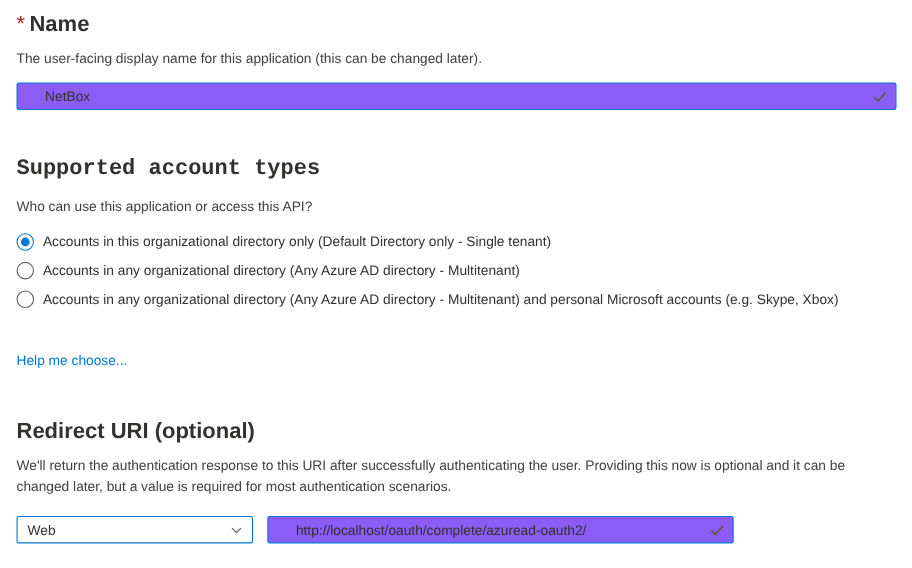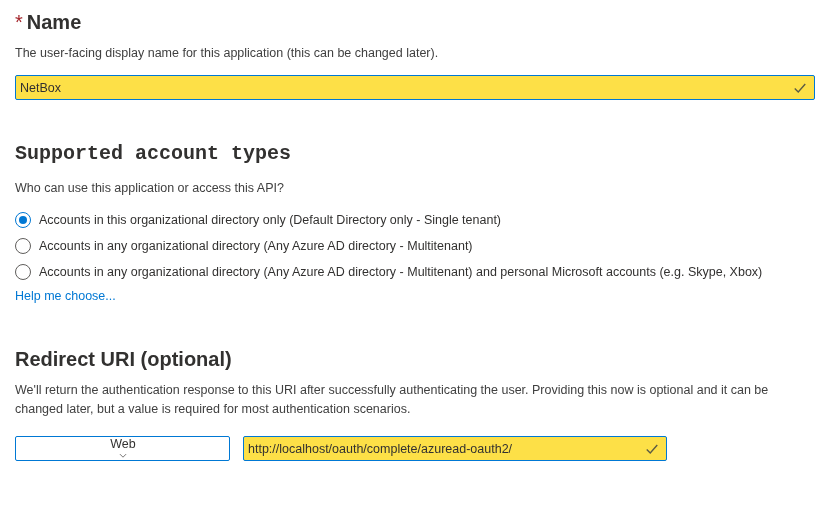--- a/index.html
+++ b/index.html
@@ -40,26 +40,26 @@
   .input-wrap {
     position: relative;
     margin-top: 13px;
     height: 25px;
   }
   .text-input {
     width: 100%;
     height: 25px;
     border: 1px solid #0078d4;
     border-radius: 2px;
-    padding: 0 30px 0 4px;
+    padding: 0 30px 0 25px;
     font-size: 12.5px;
     font-family: "Liberation Sans", "DejaVu Sans", sans-serif;
     color: #323130;
     outline: none;
-    background: #fde047;
+    background: #8b5cf6;
   }
   .check-icon {
     position: absolute;
     right: 8px;
     top: 50%;
     transform: translateY(-50%);
     width: 14px;
     height: 14px;
     pointer-events: none;
   }
@@ -97,21 +97,21 @@
     height: 8px;
     border-radius: 50%;
     background: #0078d4;
   }
   .radio-label {
     font-size: 12.5px;
     color: #323130;
   }
   .help-link {
     display: inline-block;
-    margin-top: 4px;
+    margin-top: 36px;
     font-size: 12.5px;
     color: #0078d4;
     text-decoration: none;
     cursor: pointer;
   }
   
   .redirect-title { margin-top: 45px; }
   .redirect-desc {
     margin-top: 12px;
     max-width: 800px;
@@ -133,21 +133,20 @@
     border: 1px solid #0078d4;
     border-radius: 2px;
     background: #fff;
     display: flex;
     align-items: center;
     justify-content: space-between;
     padding: 0 8px 0 9px;
     font-size: 12.5px;
     color: #323130;
     cursor: pointer;
-    flex-direction: column;
   }
   .chevron-icon {
     width: 12px;
     height: 12px;
     pointer-events: none;
   }
   .uri-wrap {
     position: relative;
     width: 424px;
     height: 25px;

